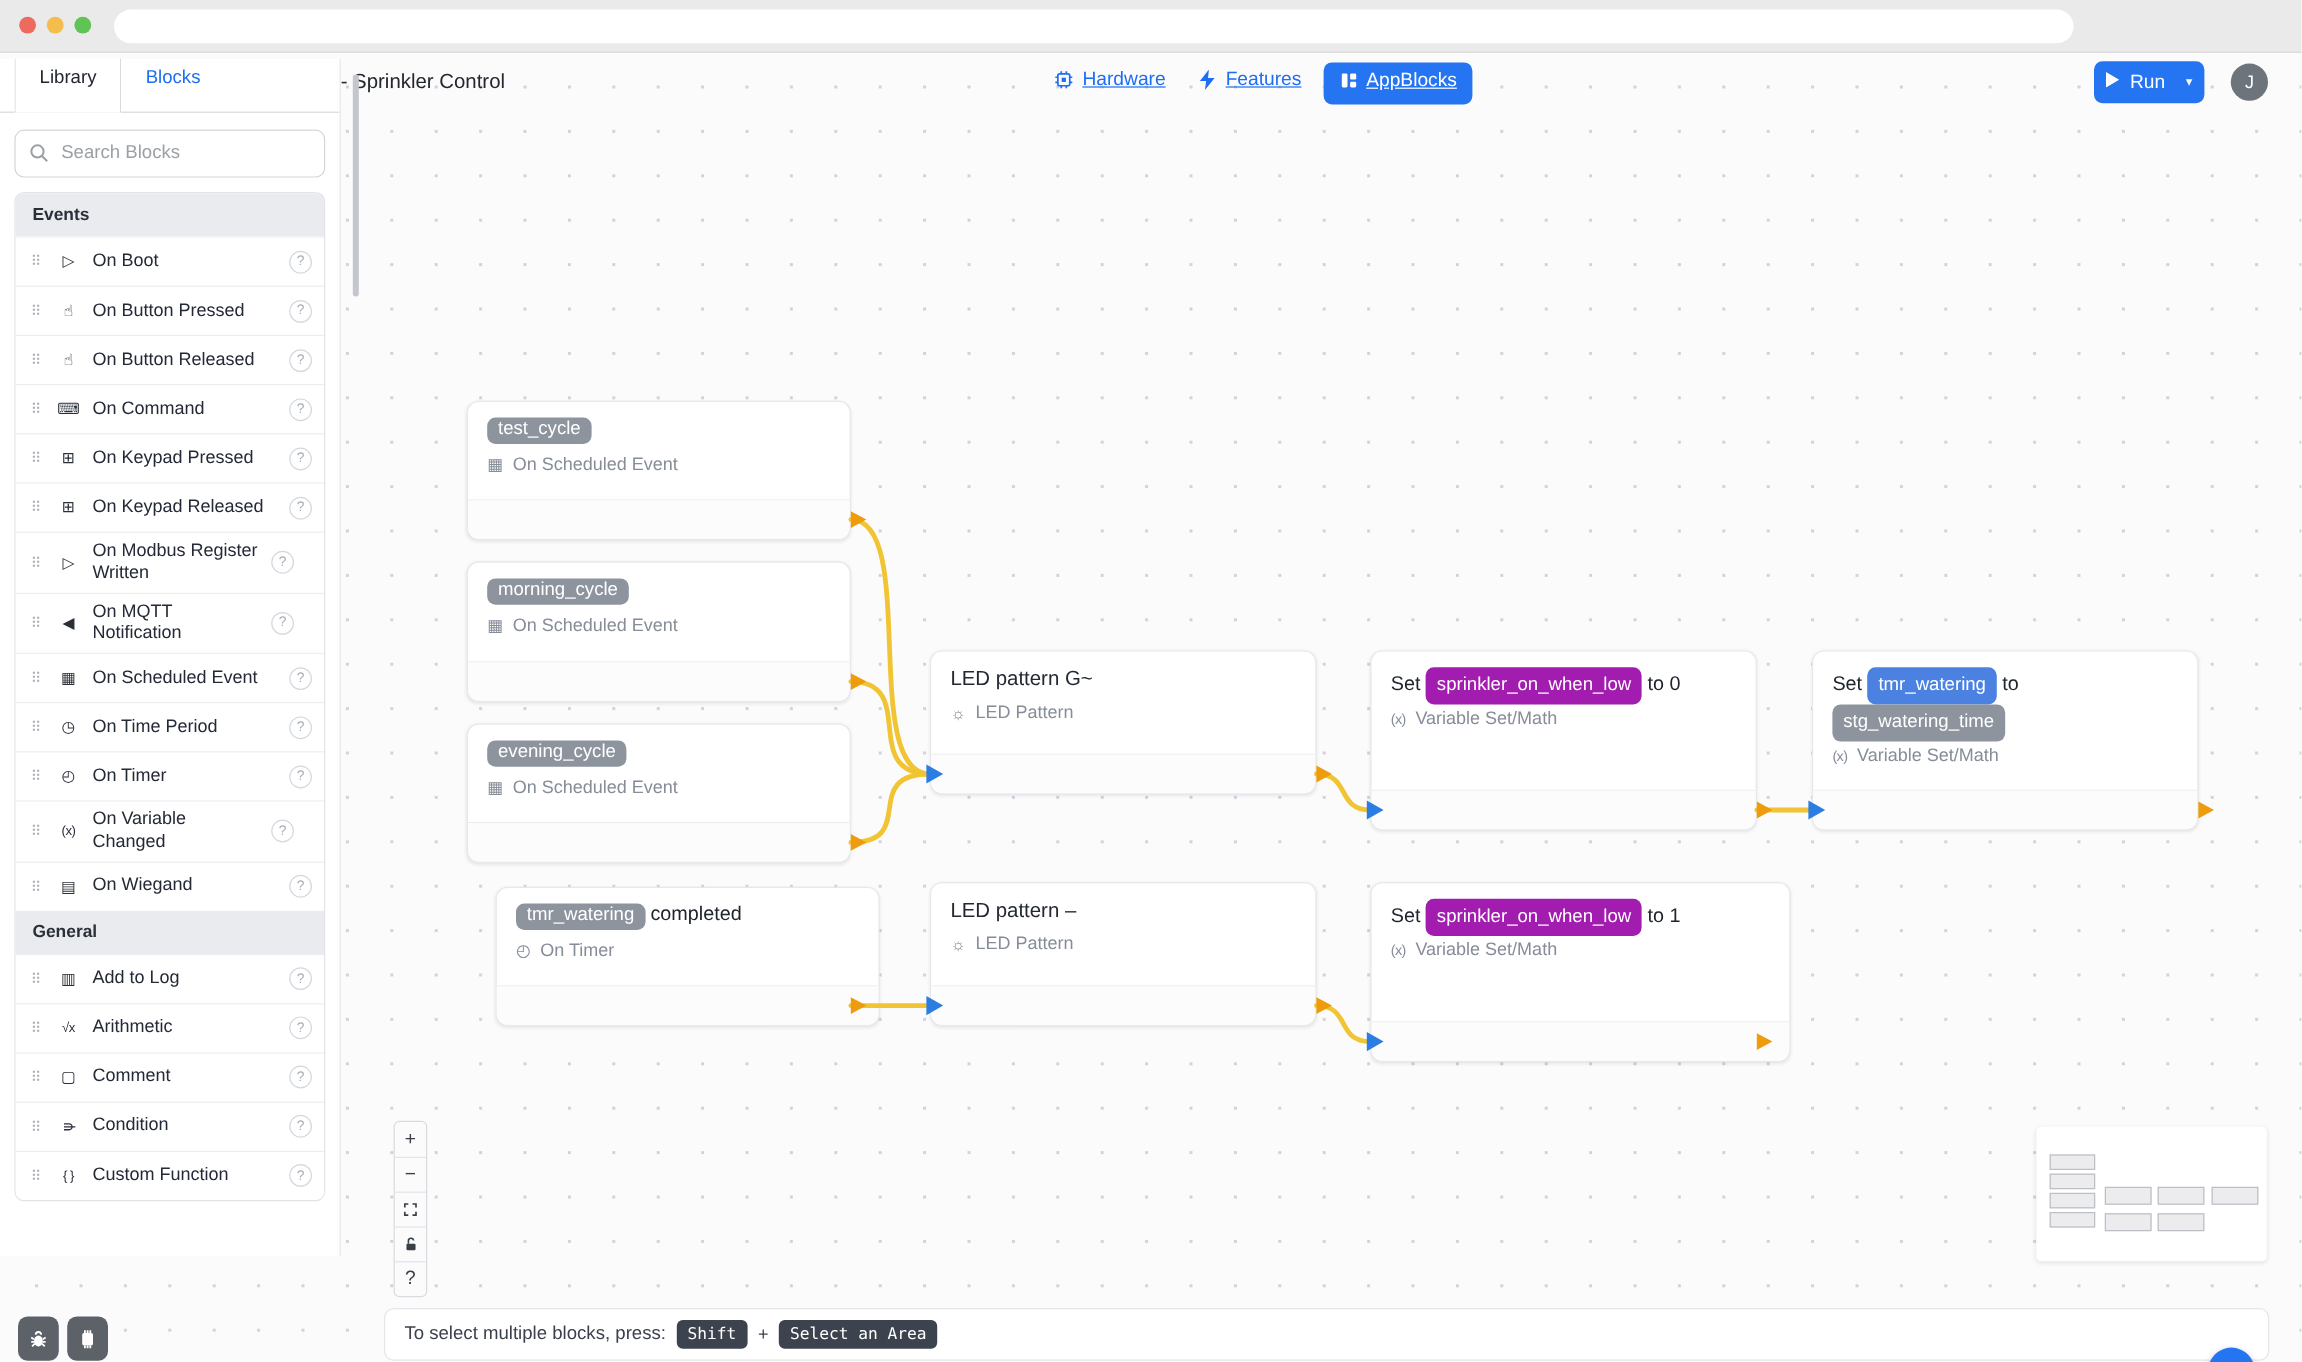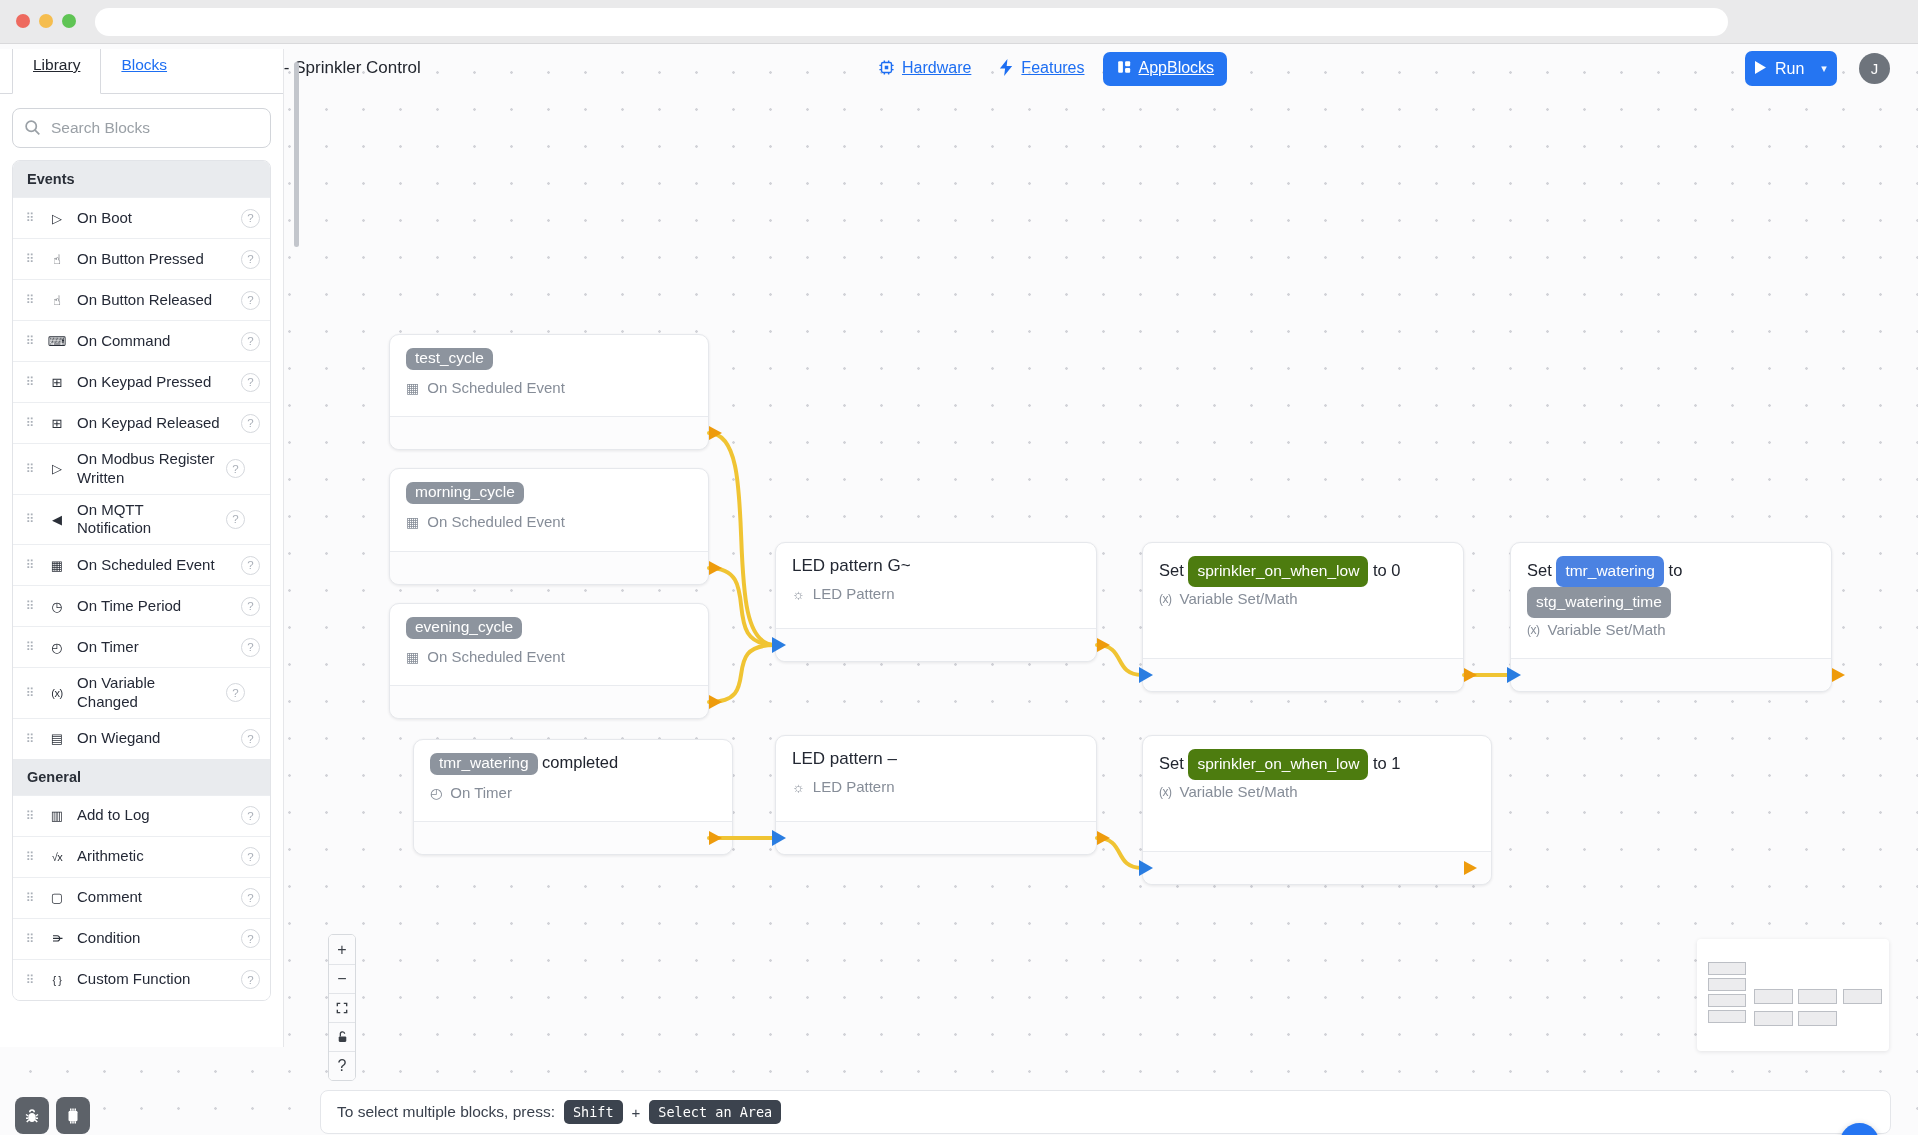--- a/index.html
+++ b/index.html
@@ -33,21 +33,21 @@
             border-radius:7px; display:flex; align-items:center; padding:0 10px; gap:9px; font-size:16px; cursor:pointer;
             font-family:inherit; }
   .runbtn .rcaret { font-size:11px; margin-left:8px; opacity:.95; }
   .avatar { position:absolute; left:1859px; top:9px; width:31px; height:31px; border-radius:50%; background:#6e747c;
             color:#fff; font-size:15px; display:flex; align-items:center; justify-content:center; cursor:pointer; }
 
   
   .sidebar { position:absolute; left:0; top:49px; width:284px; height:998px; background:#fff; border-right:1px solid #e6e7ea; z-index:9; overflow:hidden; }
   .sb-scroll { position:absolute; left:294px; top:62px; width:5px; height:185px; border-radius:3px; background:#c3c6cc; z-index:10; }
   .tabbar { display:flex; align-items:flex-end; border-bottom:1px solid #d8dadf; padding:10px 0 0 12px; height:45px; }
-  .tab { font-size:15.5px; padding:19px 20px; cursor:pointer; color:#1d6ef2;text-decoration:underline; }
+  .tab { font-size:15.5px; padding:19px 20px; cursor:pointer; color:#1d6ef2; }
   .tab.active { color:#23272f; background:#fff; border:1px solid #d8dadf; border-bottom:1px solid #fff; margin-bottom:-1px; border-radius:8px 8px 0 0; }
   .searchwrap { margin:14px 12px 12px; position:relative; }
   .searchwrap svg { position:absolute; left:12px; top:11px; }
   .searchwrap input { width:100%; height:40px; border:1px solid #d2d5da; border-radius:8px; padding:0 12px 0 38px;
                       font-size:15.5px; color:#23272f; font-family:inherit; outline:none; }
   .searchwrap input::placeholder { color:#9aa0a6; }
   .blocklist { margin:8px 12px 0; border:1px solid #e2e4e8; border-radius:8px; overflow:hidden; }
   .sec-head { background:#e9ebee; padding:10px 14px; font-size:14.5px; font-weight:700; color:#2a2f38; }
   .item { display:flex; align-items:center; gap:9px; padding:6px 10px; min-height:41px; border-top:1px solid #eceef1; background:#fff; cursor:grab; }
   .item:first-child { border-top:none; }
@@ -65,21 +65,21 @@
                 display:flex; align-items:center; justify-content:center; cursor:pointer; border:none; }
 
   
   .blk { position:absolute; background:#fff; border:1px solid #e6e8ec; border-radius:10px;
          box-shadow:0 1px 3px rgba(20,24,34,.09); z-index:2; cursor:grab; }
   .blk .body { padding:13px 16px 0; }
   .blk .foot { position:absolute; left:0; right:0; bottom:0; height:33px; border-top:1px solid #e9ebef;
                background:#fcfcfd; border-radius:0 0 10px 10px; }
   .pill { display:inline-block; color:#fff; border-radius:7px; padding:1px 9px 3px; font-size:15.5px; }
   .pill-gray { background:#8d949e; }
-  .pill-blue { background:#4d7c0f; }
+  .pill-blue { background:#a21caf; }
   .pill-bblue { background:#4b82e2; }
   .blk-title { font-size:17px; color:#232833; }
   .blk-sub { display:flex; align-items:center; gap:8px; margin-top:9px; color:#868d98; font-size:15px; }
   .blk-sub .sicon { font-size:14px; }
   .blk-sub .sicon.xvar { font-size:12px; letter-spacing:-0.5px; }
   .settext { font-size:16.5px; color:#20242e; line-height:1.75; width:292px; }
   .suffix { font-size:16.5px; color:#20242e; }
 
   .wires { position:absolute; left:0; top:0; width:1918px; height:1135px; z-index:3; pointer-events:none; }
 

